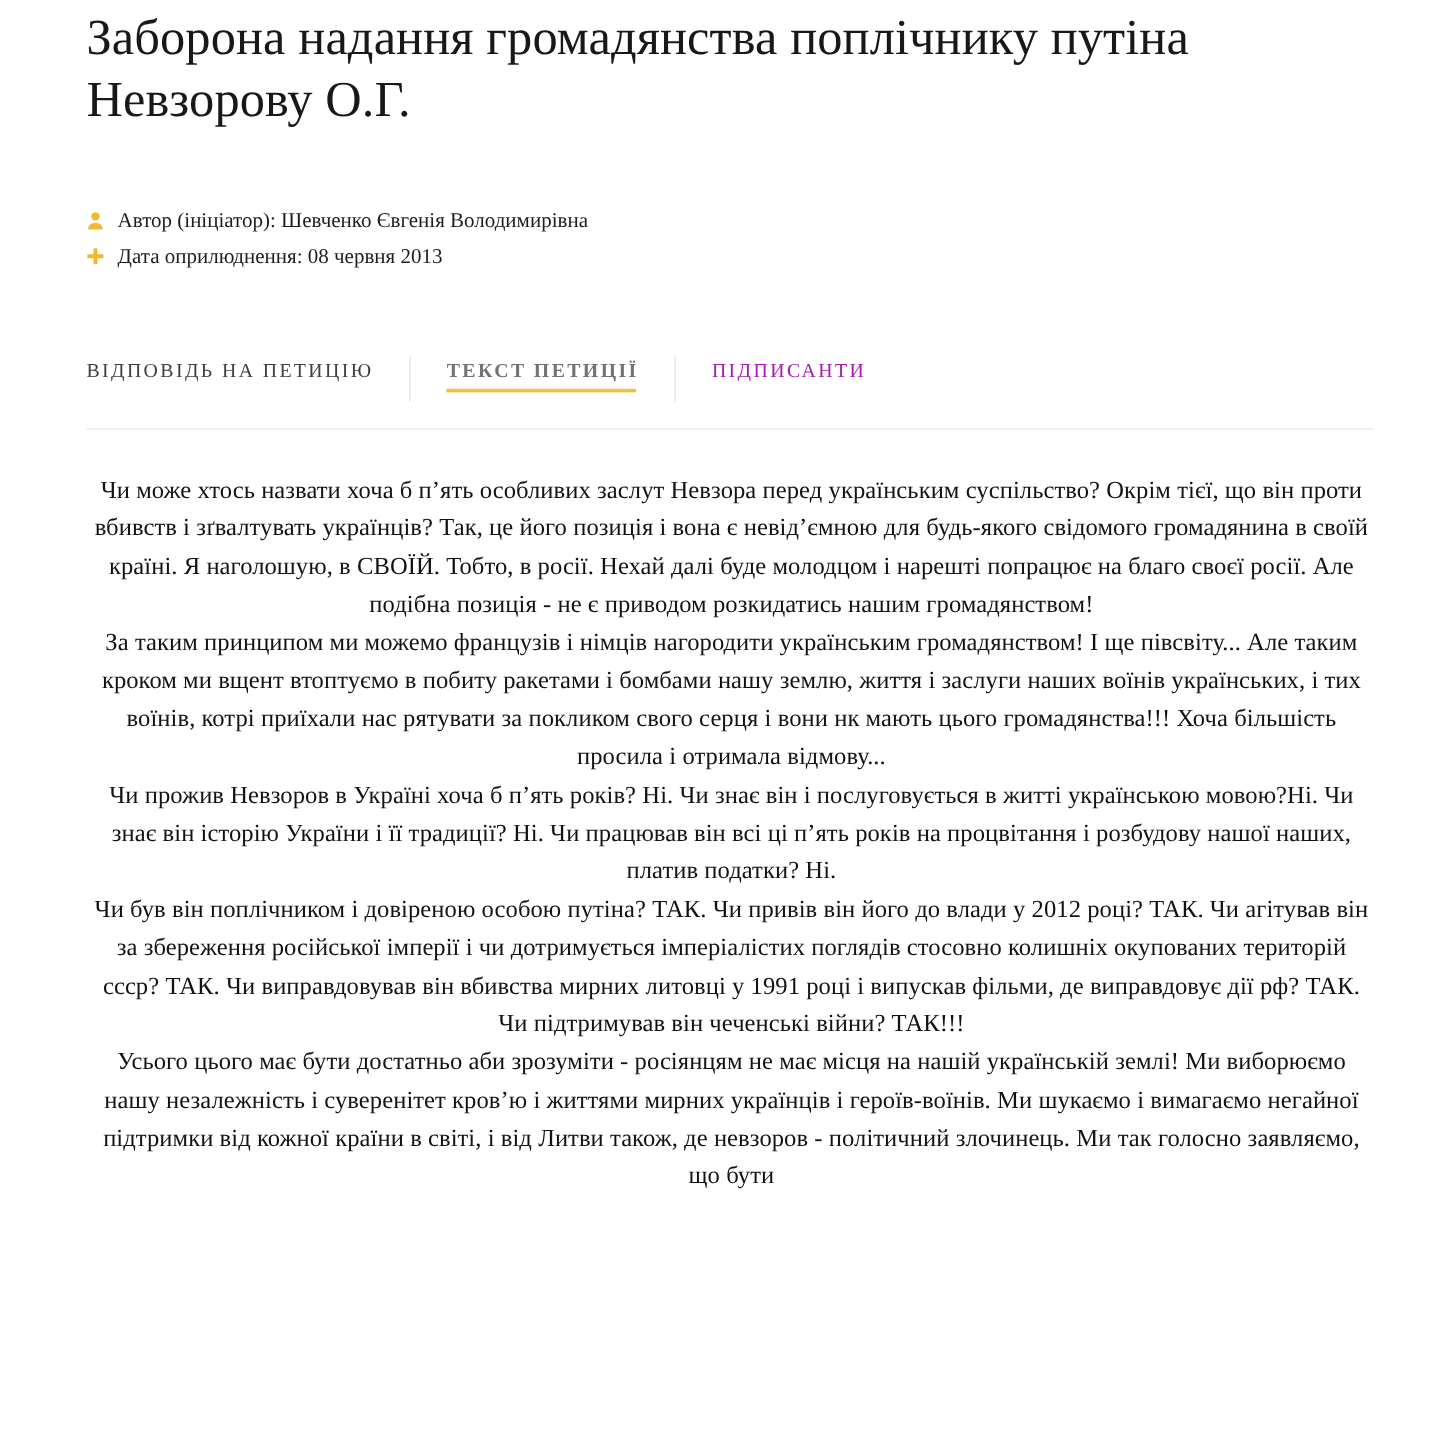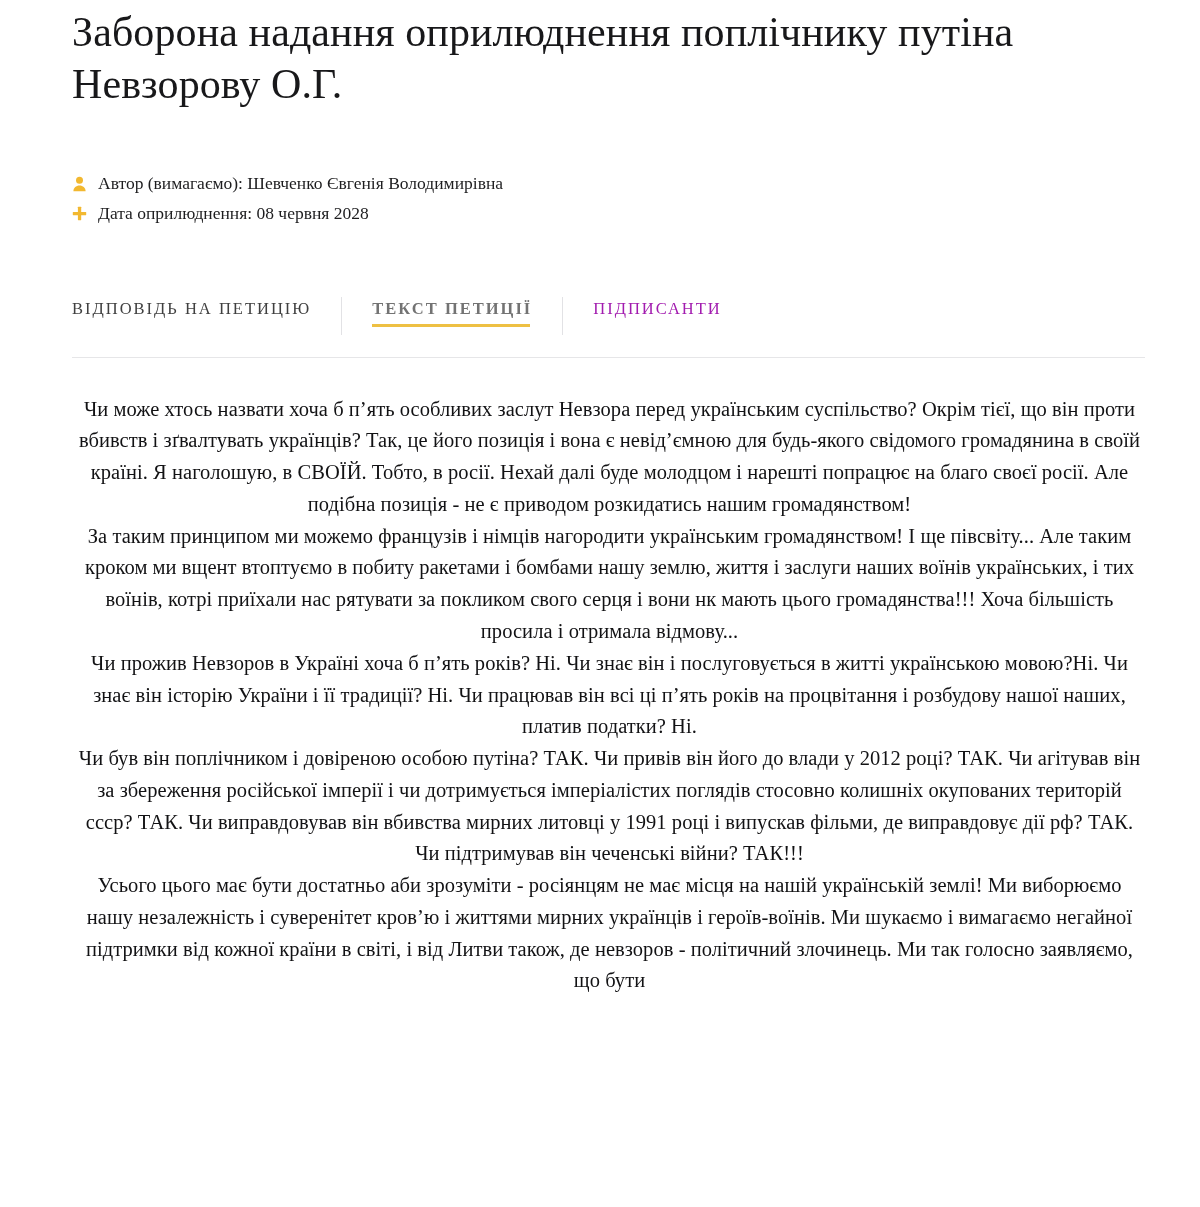--- a/index.html
+++ b/index.html
@@ -126,42 +126,42 @@
   .petition-body p {
     margin: 0;
     text-align: center;
   }
 </style>
 </head>
 <body>
 
 <div class="page">
 
-  <h1 class="petition-title">Заборона надання оприлюднення поплічнику путіна Невзорову О.Г.</h1>
+  <h1 class="petition-title">Заборона надання громадянства поплічнику путіна Невзорову О.Г.</h1>
 
   <div class="meta-block">
 
     <div class="meta-row">
       <span class="meta-icon">
         <svg width="15" height="16" viewBox="0 0 15 16" aria-hidden="true">
           <circle cx="7.5" cy="4.3" r="3.5" fill="#f2b830"></circle>
           <path d="M1.4 15.2c0-3.3 2.7-5.6 6.1-5.6s6.1 2.3 6.1 5.6z" fill="#f2b830"></path>
         </svg>
       </span>
-      <span class="meta-text">Автор (вимагаємо): Шевченко Євгенія Володимирівна</span>
+      <span class="meta-text">Автор (ініціатор): Шевченко Євгенія Володимирівна</span>
     </div>
 
     <div class="meta-row">
       <span class="meta-icon">
         <svg width="15" height="15" viewBox="0 0 15 15" aria-hidden="true">
           <rect x="5.9" y="0.8" width="3.3" height="13.4" rx="0.4" fill="#f2b830"></rect>
           <rect x="0.8" y="5.9" width="13.4" height="3.3" rx="0.4" fill="#f2b830"></rect>
         </svg>
       </span>
-      <span class="meta-text">Дата оприлюднення: 08 червня 2028</span>
+      <span class="meta-text">Дата оприлюднення: 08 червня 2013</span>
     </div>
 
   </div>
 
   <nav class="tabs">
     <div class="tab tab-disabled">ВІДПОВІДЬ НА ПЕТИЦІЮ</div>
 
     <div class="tab-divider"></div>
 
     <div class="tab tab-active">ТЕКСТ ПЕТИЦІЇ</div>

